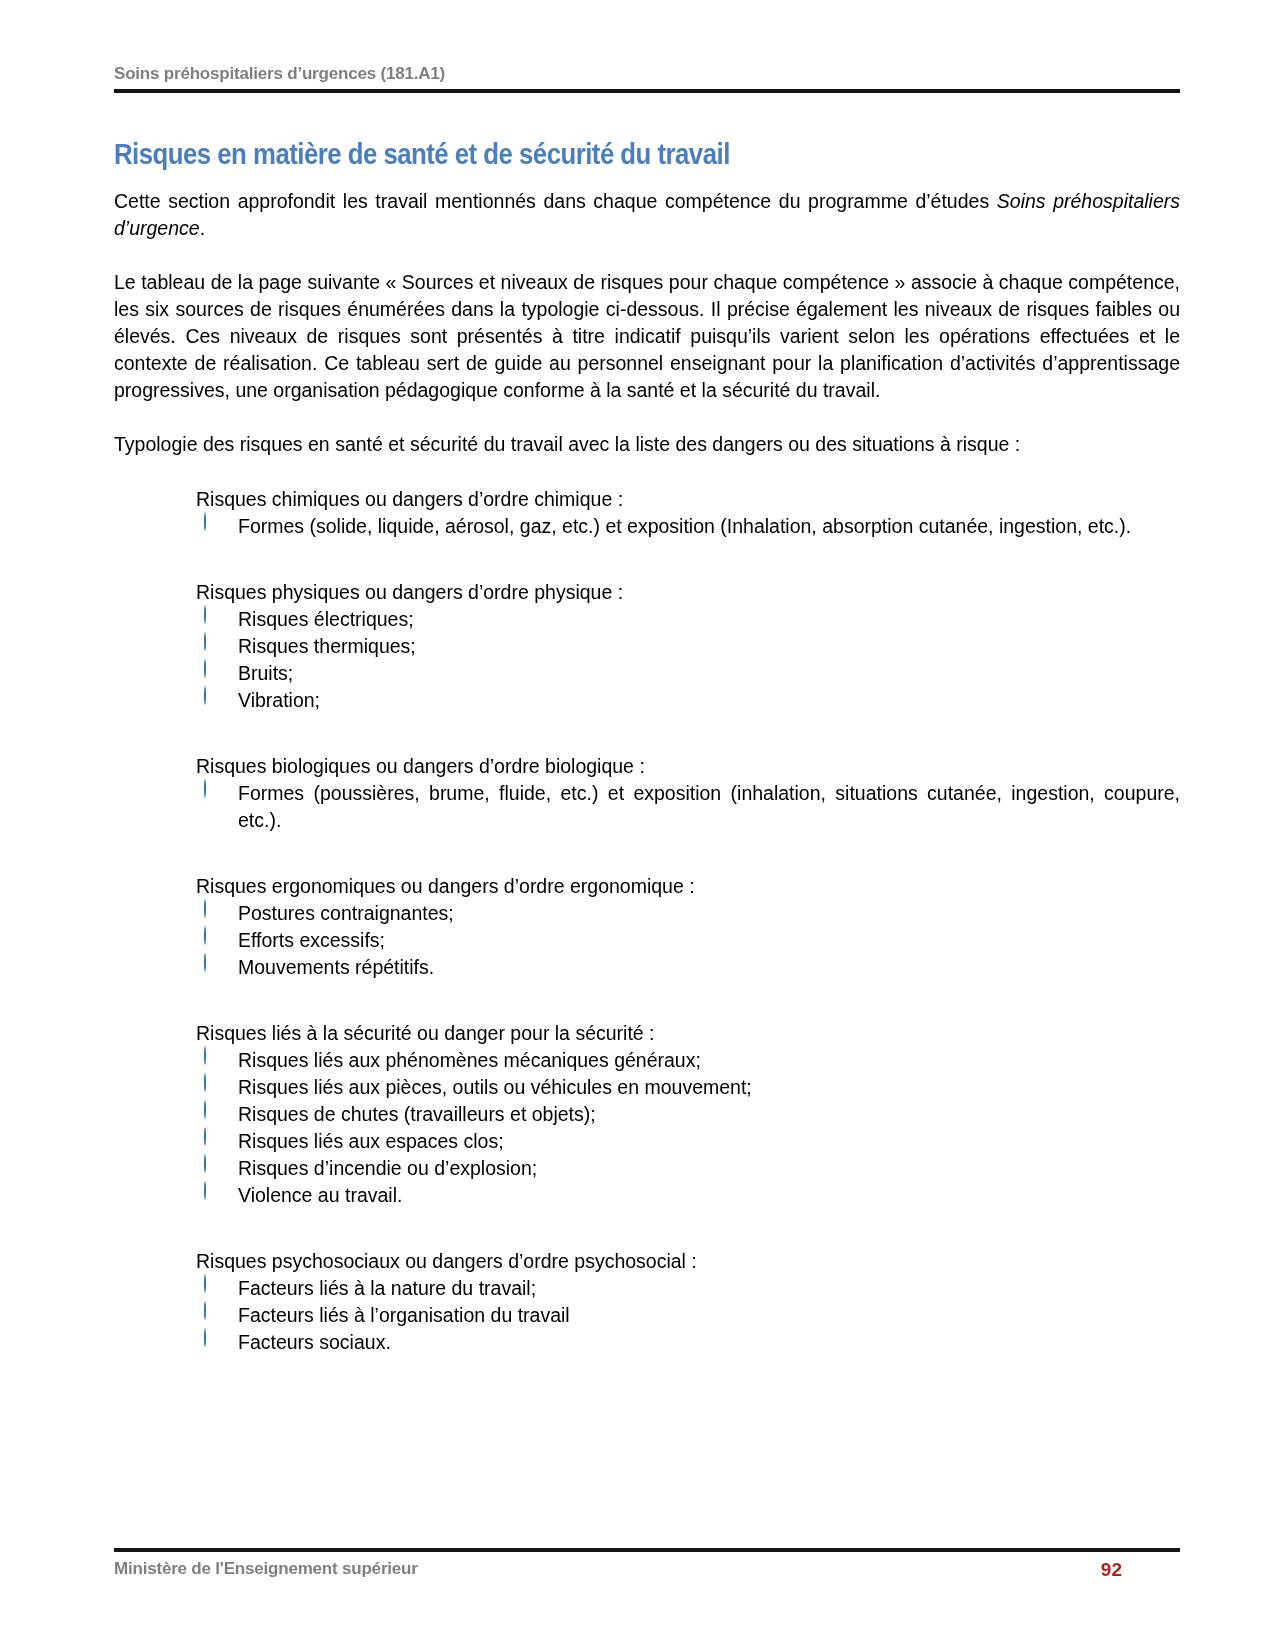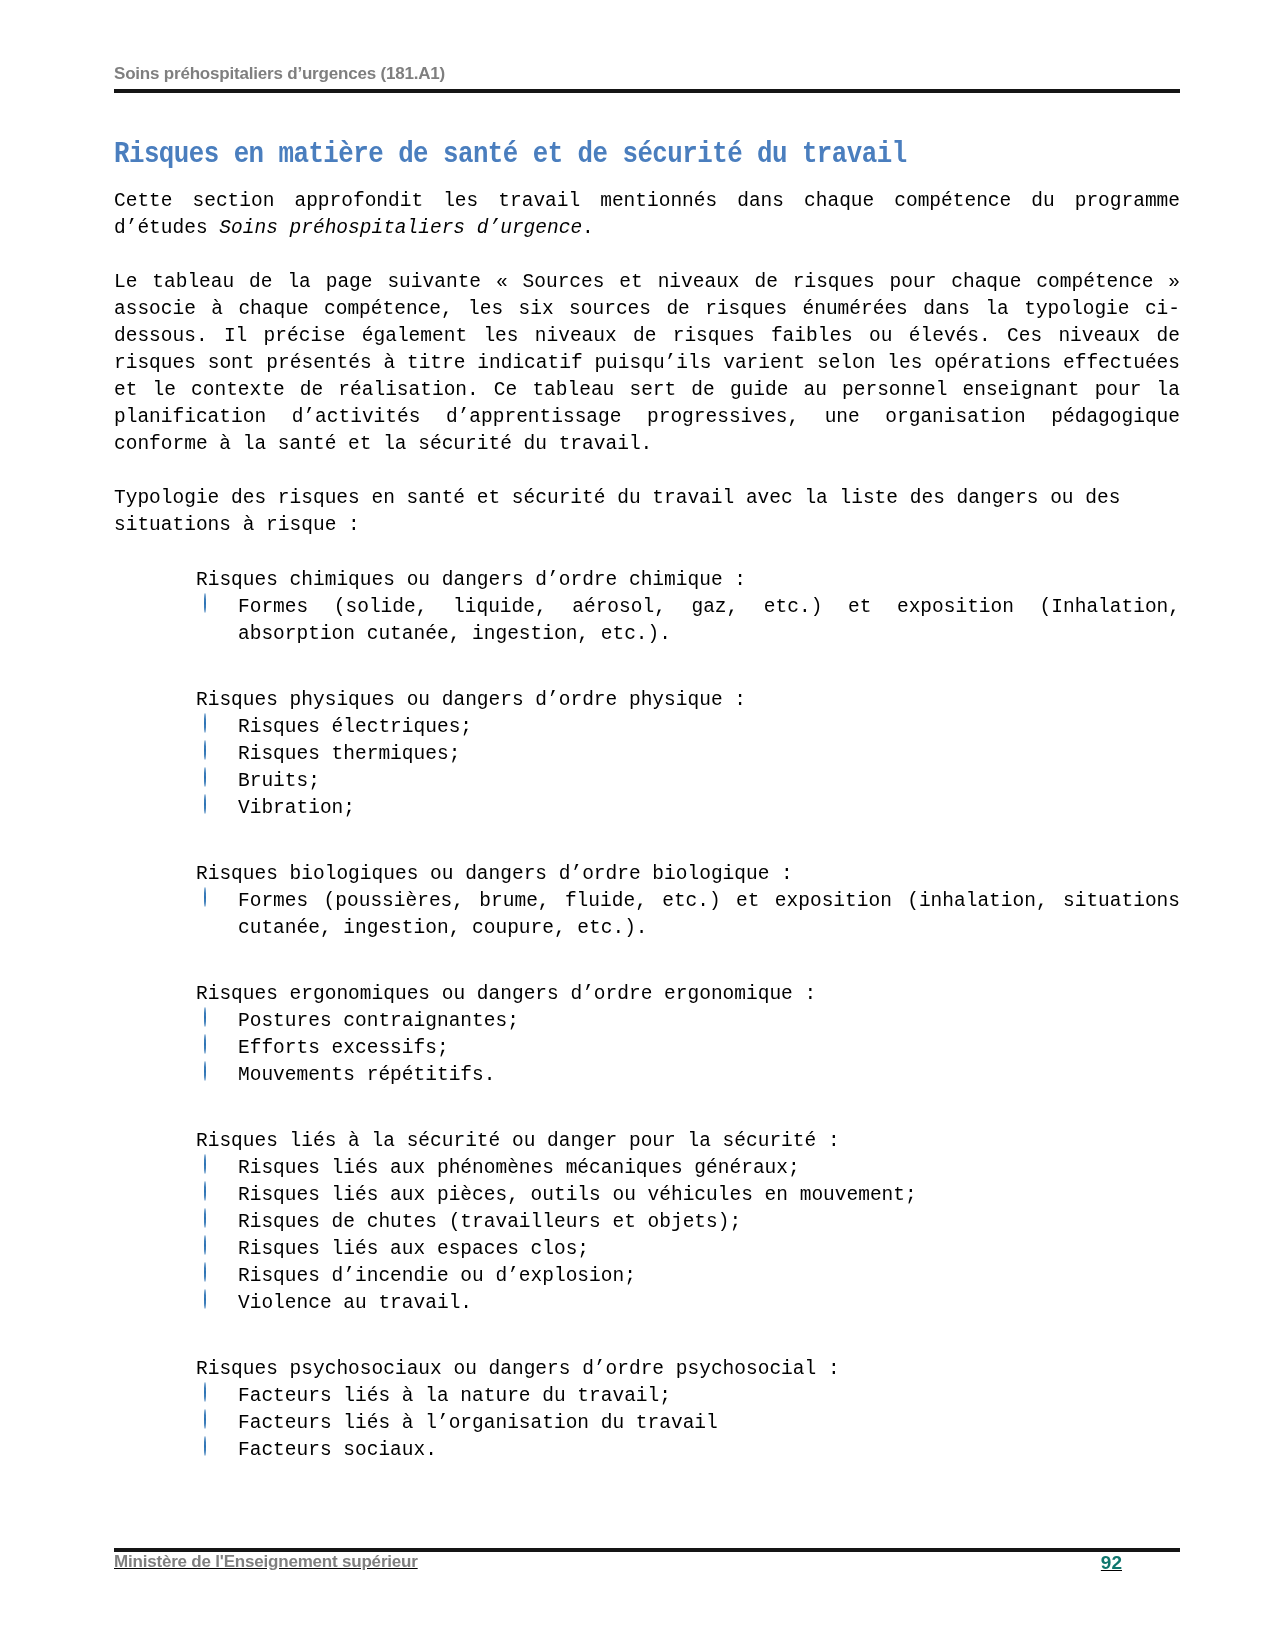--- a/index.html
+++ b/index.html
@@ -9,21 +9,21 @@
     color:#000;
     position:relative;
     overflow:hidden;
   }
   .page {
     position:relative;
     width:1072px; height:1650px;
     padding:64px 95px 0 114px;
     box-sizing:border-box;
   }
-  .content { width:1066px;font-family:Liberation Mono, monospace; }
+  .content { width:1066px; }
 
   
   .page-header {
     width:1066px;
     border-bottom:4px solid #151515;
     padding-bottom:5px;
   }
   .page-header .title {
     font-size:17px; font-weight:bold; color:#7F7F7F;
     letter-spacing:-0.2px;
@@ -66,27 +66,28 @@
     border:1.5px solid #2E74B5; box-sizing:border-box;
     margin-top:9px;
   }
   .s-text { flex:1; font-size:19.5px; line-height:27px; text-align:justify; }
 
   
   .page-footer {
     position:absolute; left:114px; top:1548px;
     width:1066px;
     border-top:4px solid #151515;
-    display:flex; justify-content:space-between; align-items:flex-start;text-decoration:underline;
+    padding-top:7px;
+    display:flex; justify-content:space-between; align-items:flex-start;
   }
   .page-footer .f-left {
     font-size:17px; font-weight:bold; color:#7F7F7F; letter-spacing:-0.2px;
   }
   .page-footer .f-page {
-    font-size:19px; font-weight:bold; color:#0f766e;
+    font-size:19px; font-weight:bold; color:#b91c1c;
     padding-right:58px;
   }
 </style>
 </head>
 <body>
 
 <div class="page">
 
   <div class="page-header">
     <span class="title">Soins préhospitaliers d’urgences (181.A1)</span>

